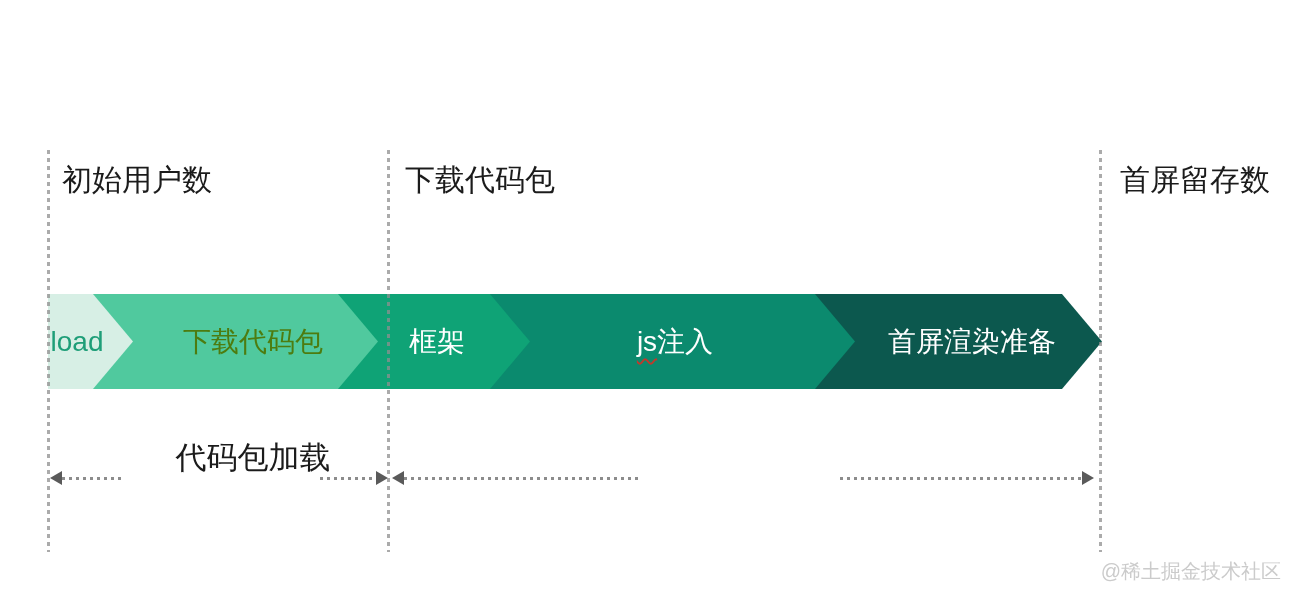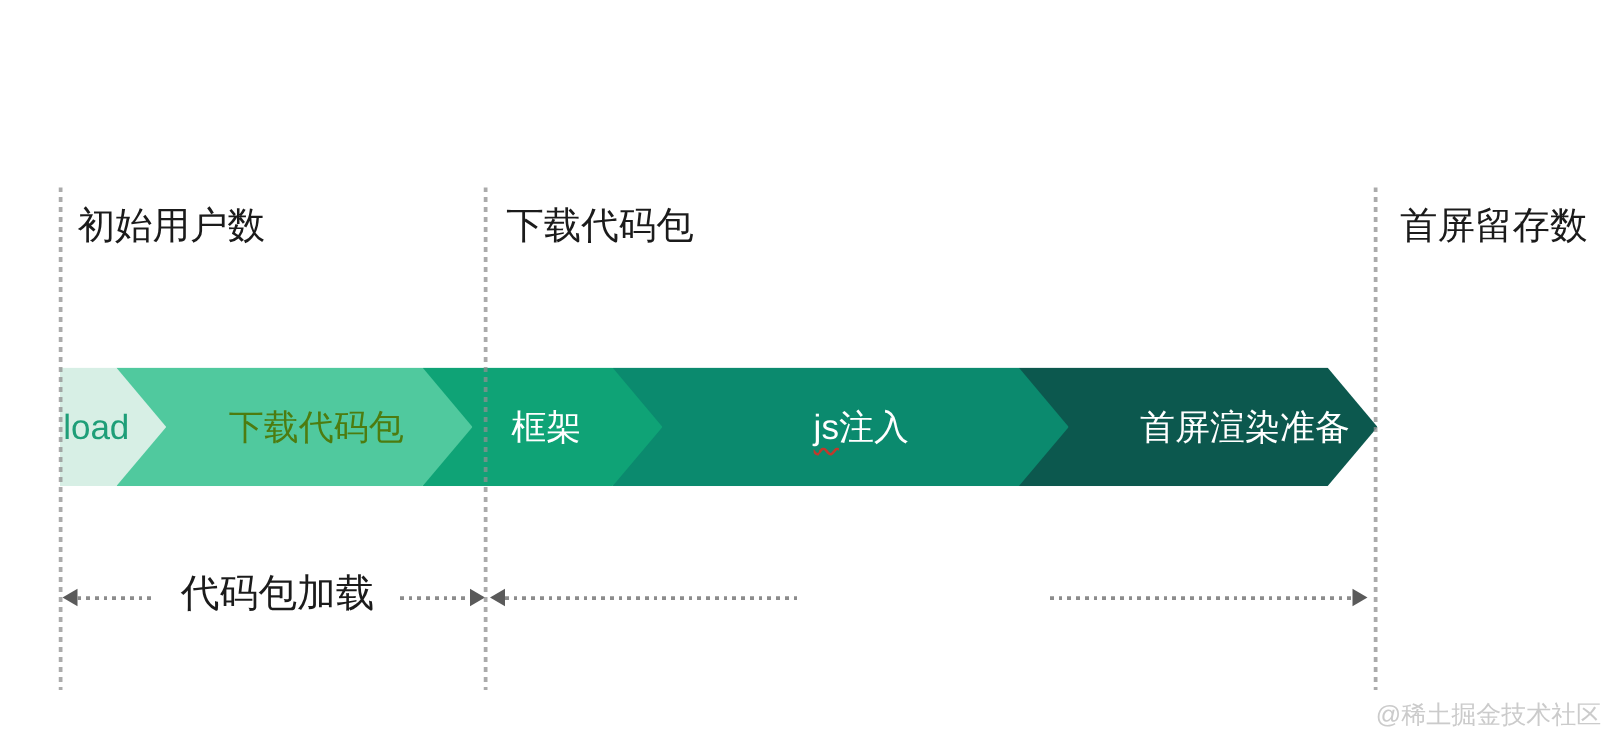--- a/index.html
+++ b/index.html
@@ -61,22 +61,22 @@
     top: 342px;
     transform: translate(-50%, -50%);
     font-size: 28px;
     color: #ffffff;
     white-space: nowrap;
     z-index: 10;
   }
   .chev-label.lbl-load { left: 77px;  color: #1e9e78; }
   .chev-label.lbl-dl   { left: 253px; }
   .chev-label.lbl-fw   { left: 437px; }
-  .chev-label.lbl-js   { left: 689px; }
-  .chev-label.lbl-fsr  { left: 996px; }
+  .chev-label.lbl-js   { left: 675px; }
+  .chev-label.lbl-fsr  { left: 972px; }
   .js-word {
     text-decoration-line: underline;
     text-decoration-style: wavy;
     text-decoration-color: #c0392b;
     text-decoration-thickness: 2px;
     text-underline-offset: 7px;
   }
 
   
   .hline {
@@ -101,26 +101,27 @@
   }
   .arr-left  { border-right: 12px solid #5a5a5a; }
   .arr-right { border-left: 12px solid #5a5a5a; }
   .arr-1l { left: 50px; }
   .arr-1r { left: 376px; }
   .arr-2l { left: 392px; }
   .arr-2r { left: 1082px; }
 
   .measure-label {
     position: absolute;
-    top: 475px;
+    top: 458px;
     transform: translate(-50%, -50%);
     font-size: 31px;
     color: #1b1b1b;
     white-space: nowrap;
     z-index: 9;
+    margin-left: 31px;
   }
   .measure-1 { left: 222px; }
   .measure-2 { left: 745px; }
 
   
   .watermark {
     position: absolute;
     top: 558px;
     right: 8px;
     font-size: 20px;

